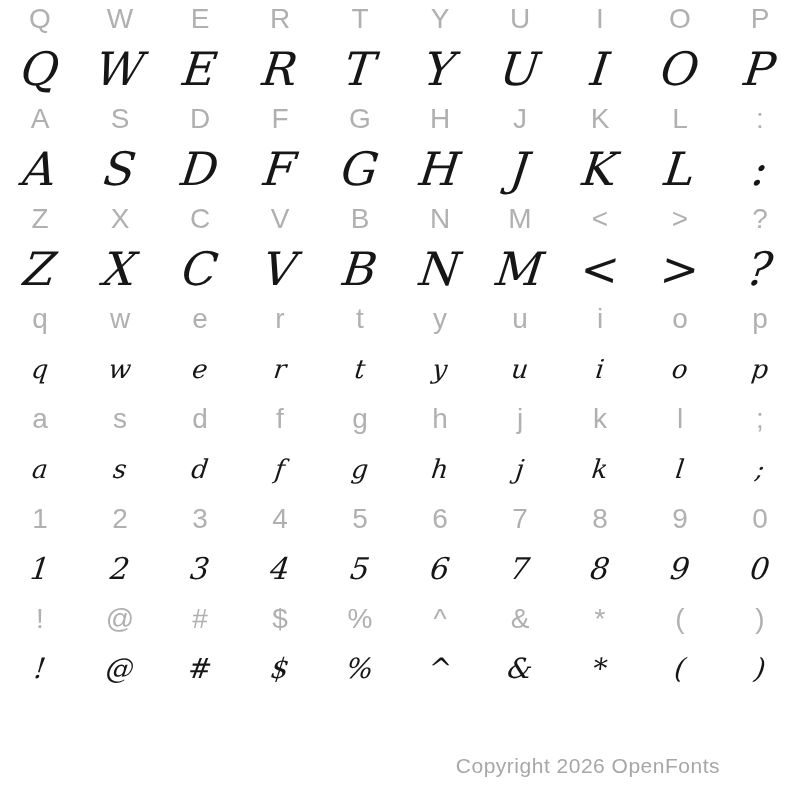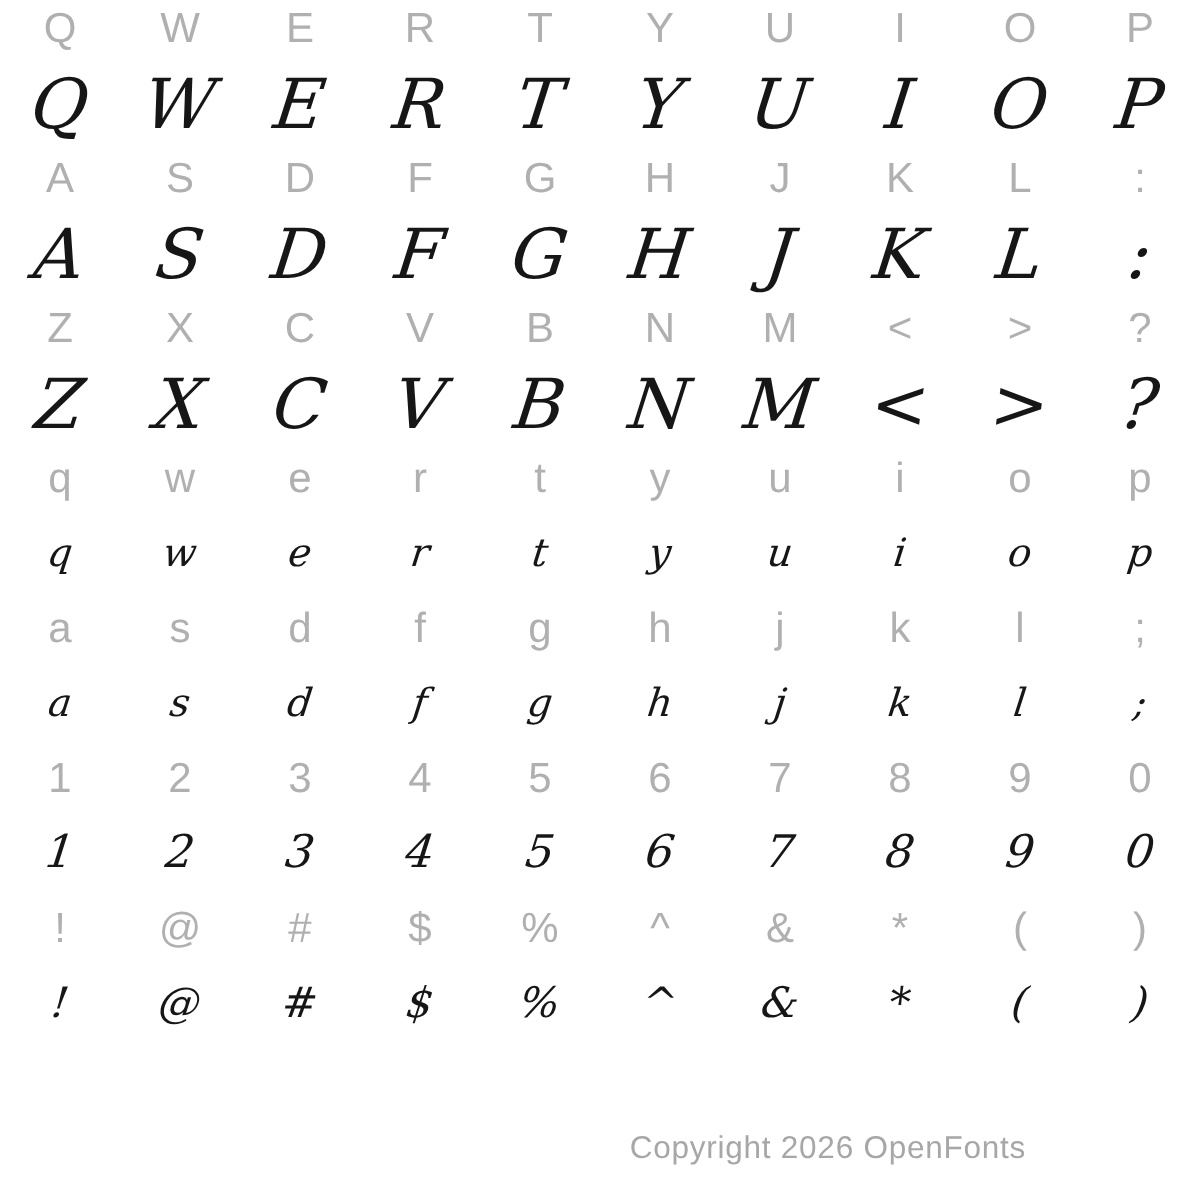--- a/index.html
+++ b/index.html
@@ -48,21 +48,21 @@
   .glyph-row.nums  { font-size: 30px; }
   .glyph-row.syms  { font-size: 28px; }
   .cell {
     text-align: center;
     white-space: pre;
     line-height: 1;
   }
   .footer {
     margin-top: 52px;
     text-align: right;
-    padding-right: 116px;
+    padding-right: 80px;
     font-size: 21px;
     color: var(--footer-color);
     letter-spacing: 0.5px;
   }
 </style>
 </head>
 <body>
 
 <div class="charmap" id="charmap">
     <div class="pair">

